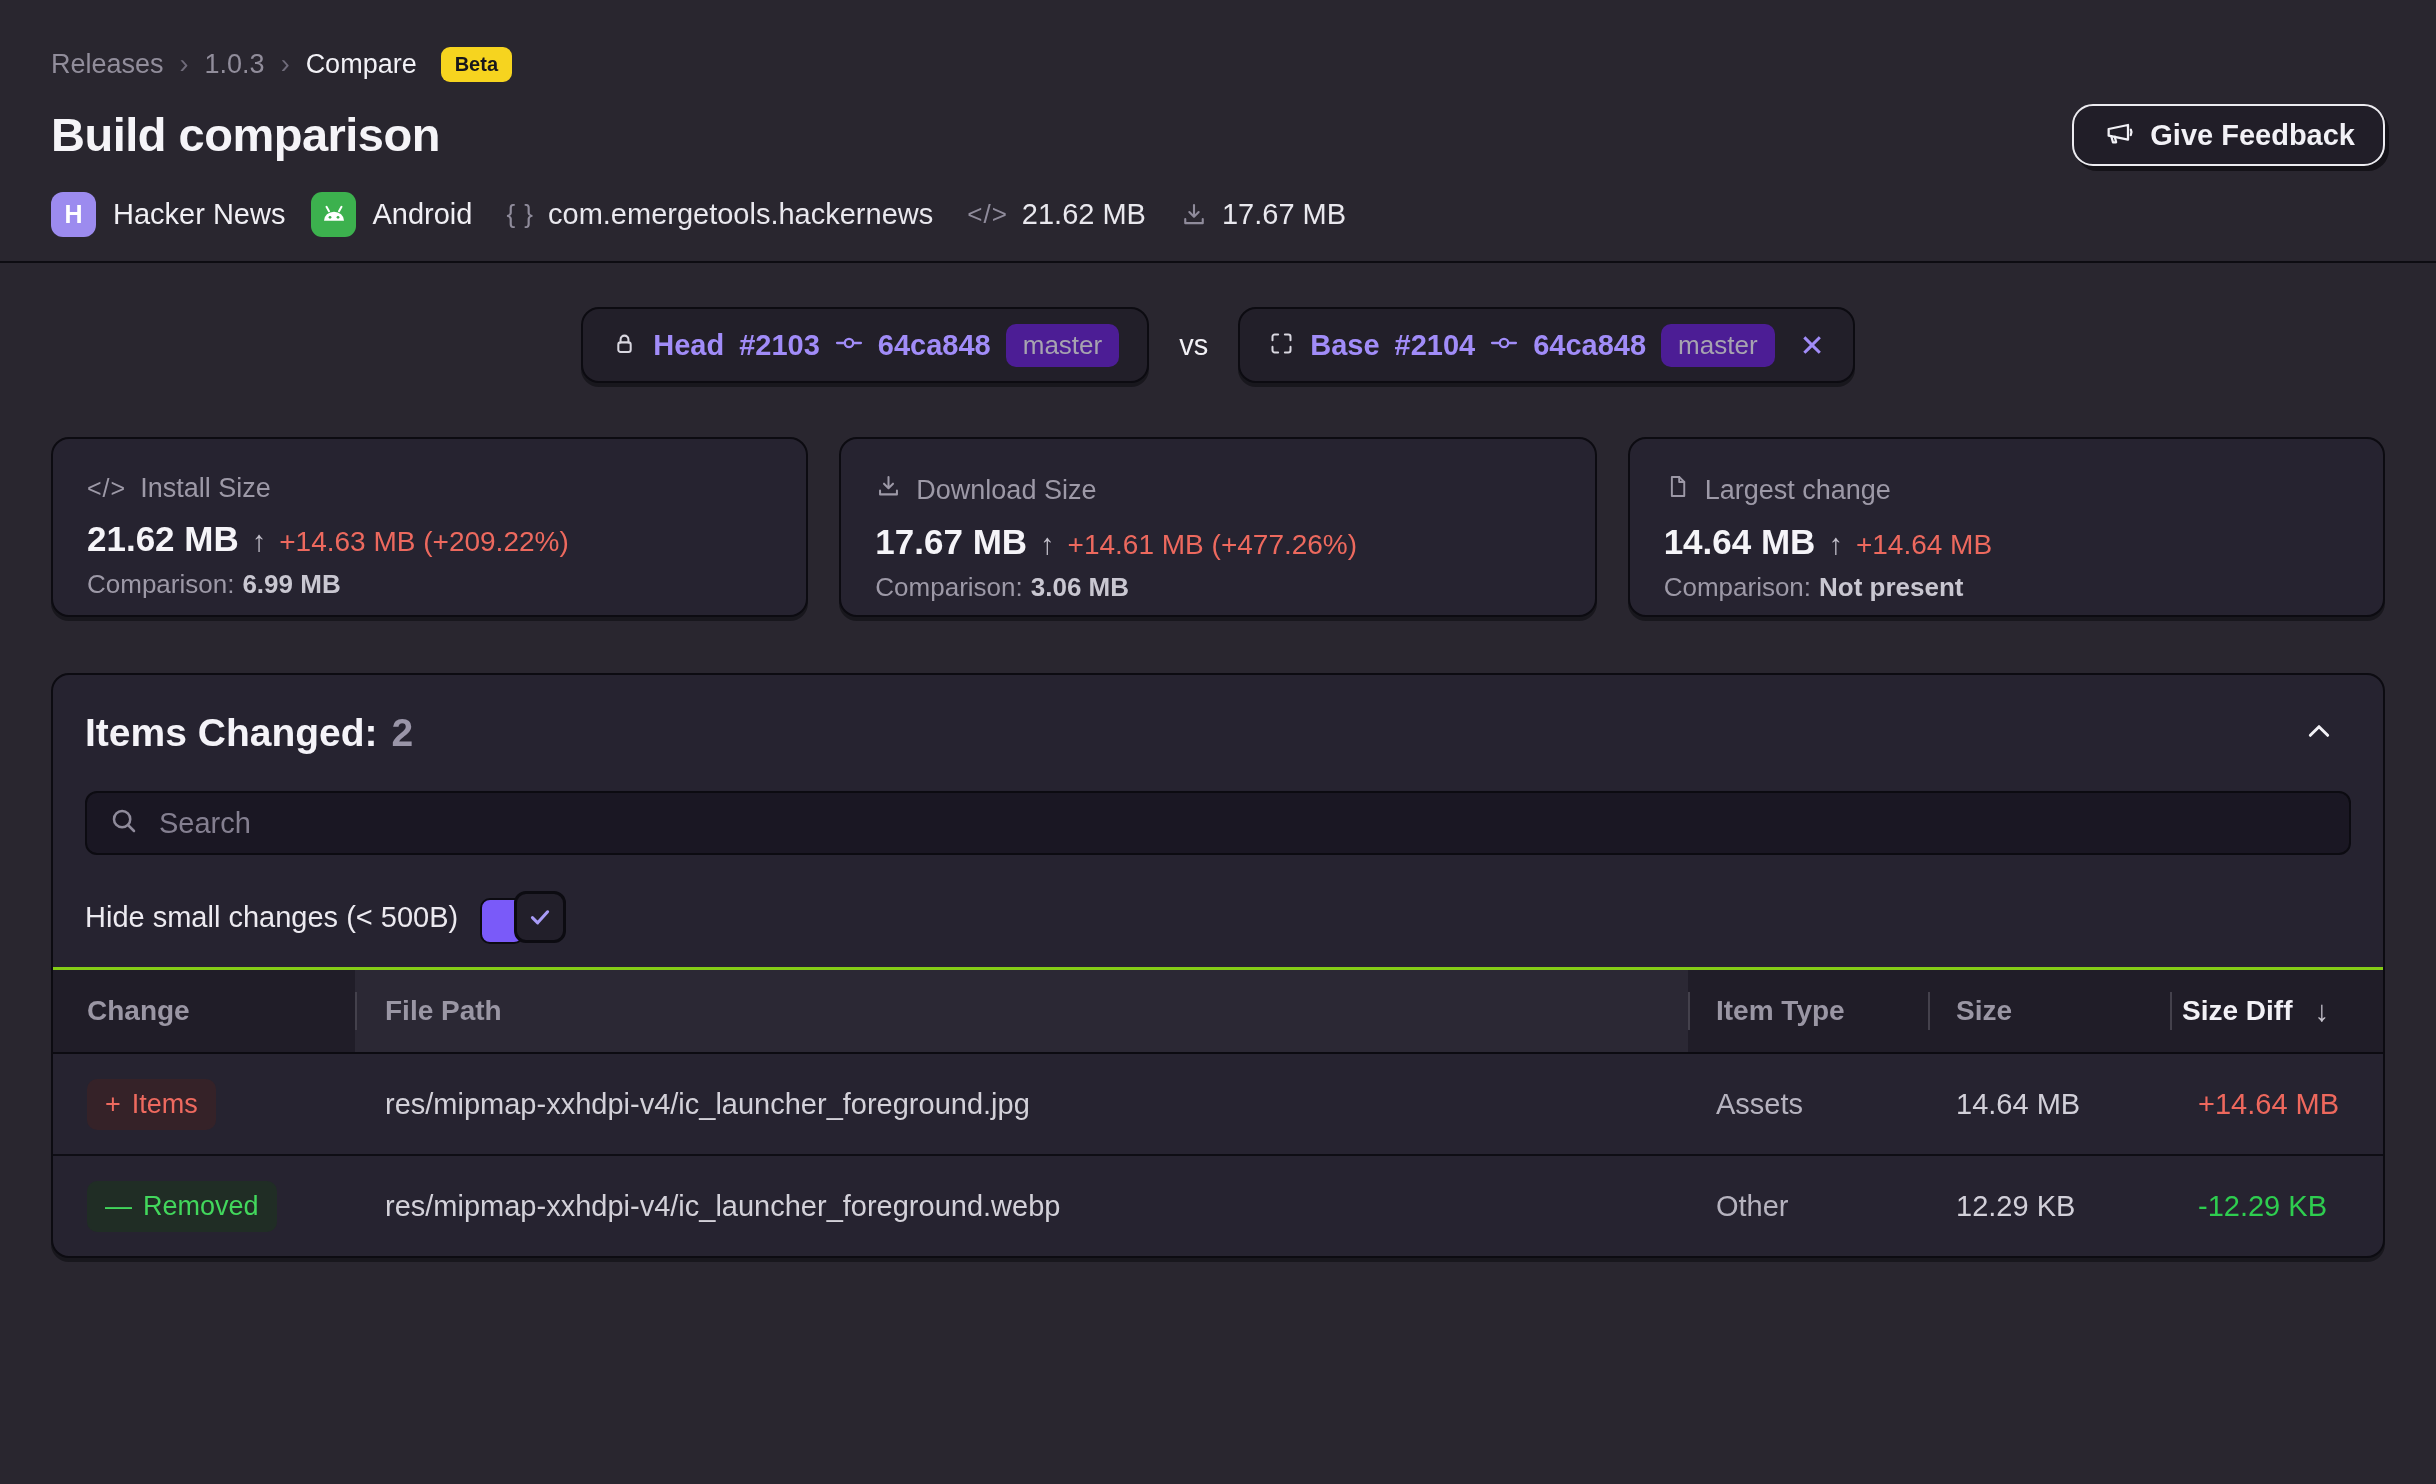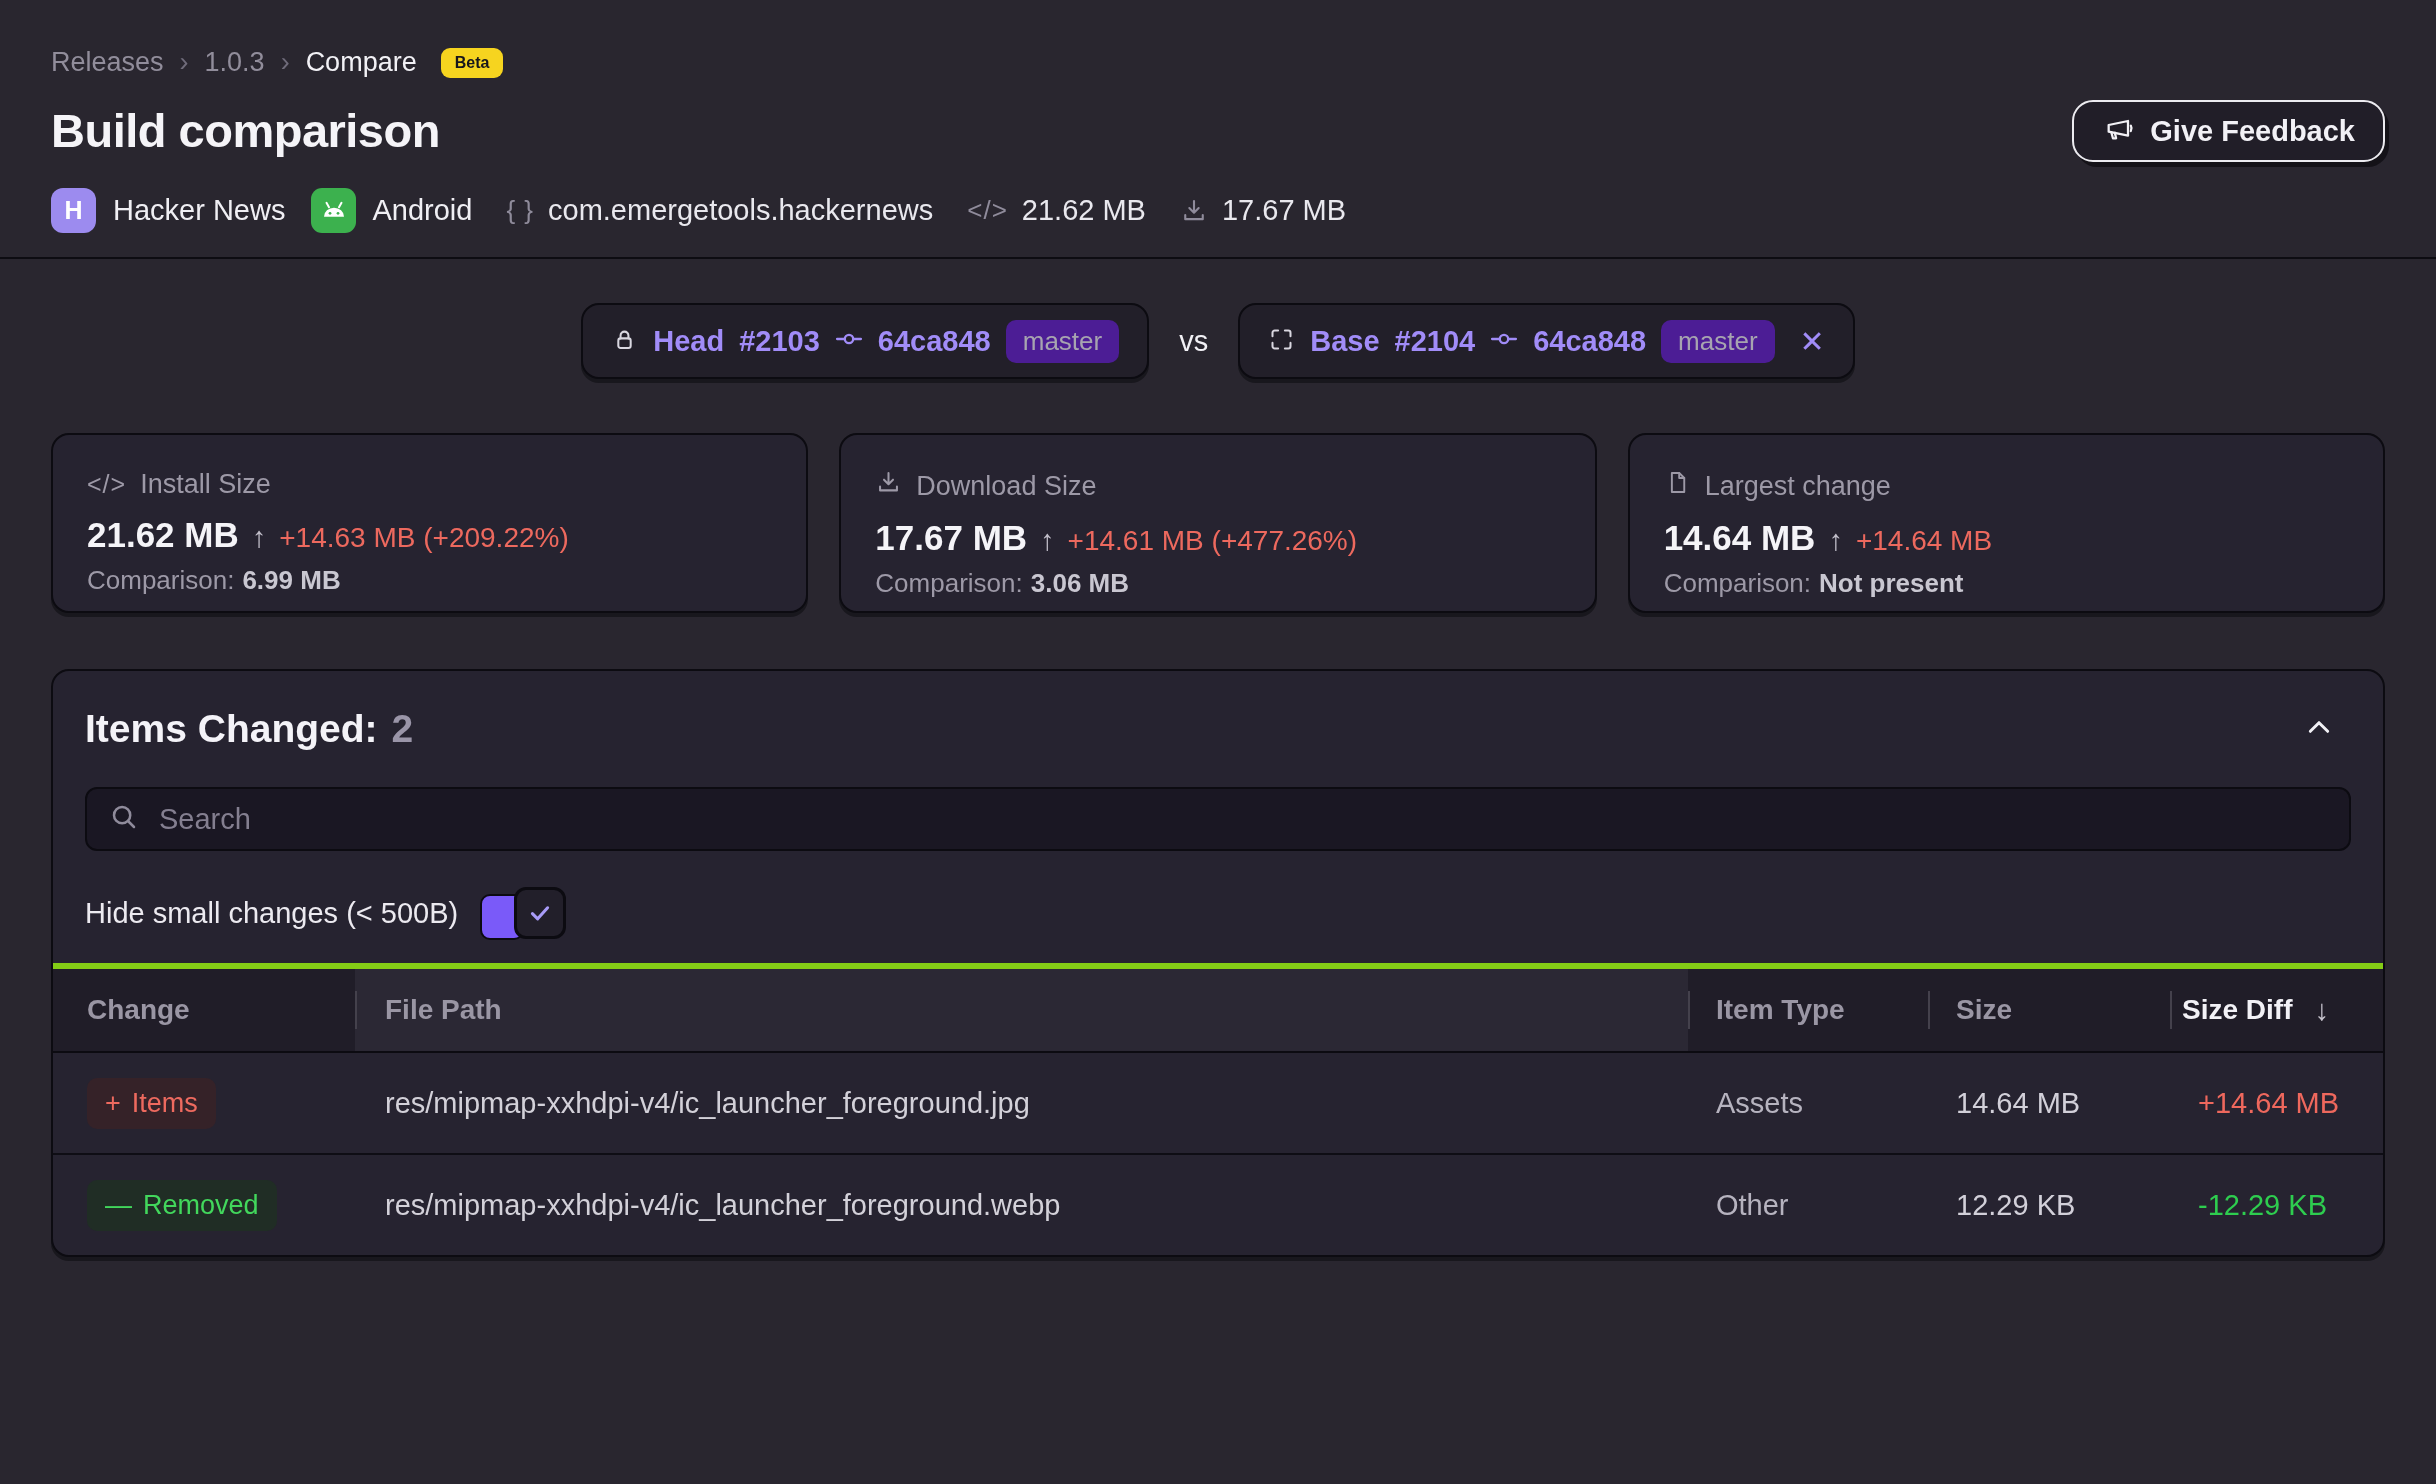--- a/index.html
+++ b/index.html
@@ -4,21 +4,21 @@
 <style>
   html,body { margin:0; padding:0; background:#29262f; }
   body { width:2436px; height:1484px; font-family:"Liberation Sans", sans-serif; color:#f4f3f8; overflow:hidden; }
   .page { box-sizing:border-box; width:2436px; height:1484px; padding:47px 51px 0; }
 
   
   .breadcrumb { display:flex; align-items:center; gap:16px; font-size:27px; color:#918d9b; }
   .breadcrumb .crumb { color:#918d9b; }
   .breadcrumb .sep { color:#6f6b7a; font-size:27px; }
   .breadcrumb .current { color:#f2f1f6; font-weight:500; }
-  .beta-badge { background:#f6d41f; color:#17161c; font-weight:700; font-size:16px; padding:6px 14px; border-radius:9px; margin-left:8px; }
+  .beta-badge { background:#f6d41f; color:#17161c; font-weight:700; font-size:20px; padding:6px 14px; border-radius:9px; margin-left:8px; }
 
   
   .title-row { display:flex; justify-content:space-between; align-items:center; margin-top:22px; }
   .page-title { font-size:47px; font-weight:700; letter-spacing:-0.5px; color:#f5f4f8; line-height:1.1; }
   .feedback-btn { display:flex; align-items:center; gap:16px; height:62px; padding:0 28px;
     background:#211e28; color:#f2f1f6; font-size:29px; font-weight:700;
     border:2.5px solid #ecebf0; border-radius:21px; box-shadow:4px 5px 0 rgba(6,5,10,0.6); cursor:pointer; }
   .feedback-btn svg { display:block; }
 
   
@@ -71,21 +71,21 @@
 
   .hide-row { display:flex; align-items:center; margin:36px 32px 0; font-size:29px; color:#eceaf0; }
   .checkbox-wrap { position:relative; width:84px; height:52px; margin-left:22px; cursor:pointer; }
   .cb-fill { position:absolute; left:0; top:7px; width:40px; height:42px; background:#7a5af9; border:2px solid #0c0b11; border-radius:10px; }
   .cb-check { position:absolute; left:34px; top:0; width:46px; height:46px; background:#221f2a; border:3px solid #0c0b11; border-radius:12px;
     display:flex; align-items:center; justify-content:center; }
 
   
   .table { margin-top:24px; }
   .thead, .trow { display:grid; grid-template-columns:302px 1333px 240px 242px 1fr; align-items:center; }
-  .thead { height:82px; background:#201d28; border-top:6px solid #84cc16; border-bottom:2px solid #0c0b11;
+  .thead { height:82px; background:#201d28; border-top:3px solid #84cc16; border-bottom:2px solid #0c0b11;
     font-size:28px; font-weight:600; color:#9a96a4; }
   .hcell { position:relative; height:100%; display:flex; align-items:center; padding-left:28px; box-sizing:border-box; cursor:pointer; }
   .hcell.h-change { padding-left:34px; }
   .hcell.h-file { background:#2b2834; padding-left:30px; }
   .hcell:not(.h-change)::before { content:""; position:absolute; left:0; top:22px; bottom:22px; width:2px; background:#44414c; }
   .hcell.h-diff { color:#f2f1f6; font-weight:700;padding-left:12px; }
   .sort-arrow { color:#c5c2cc; font-weight:400; margin-left:22px; font-size:29px; }
 
   .trow { height:100px; font-size:29px; color:#d2d0d9; cursor:pointer; }
   .trow + .trow { border-top:2px solid #0e0d14; }

